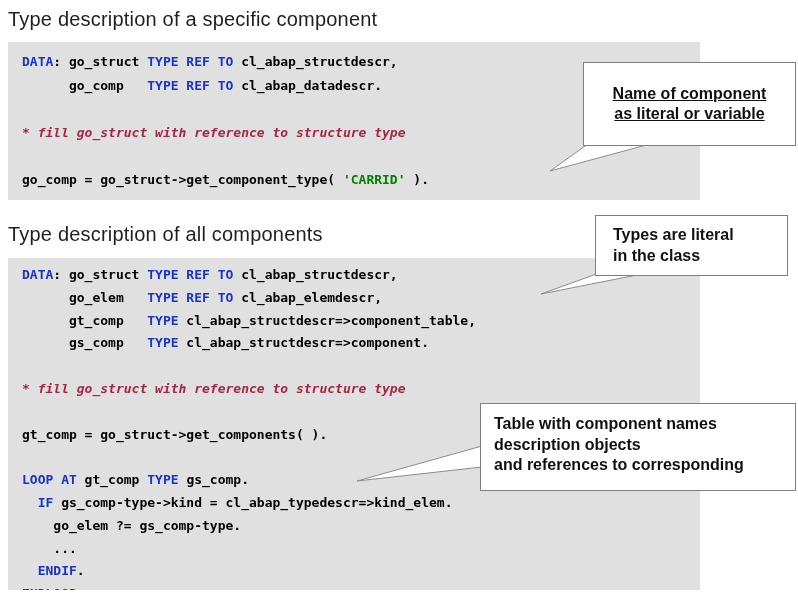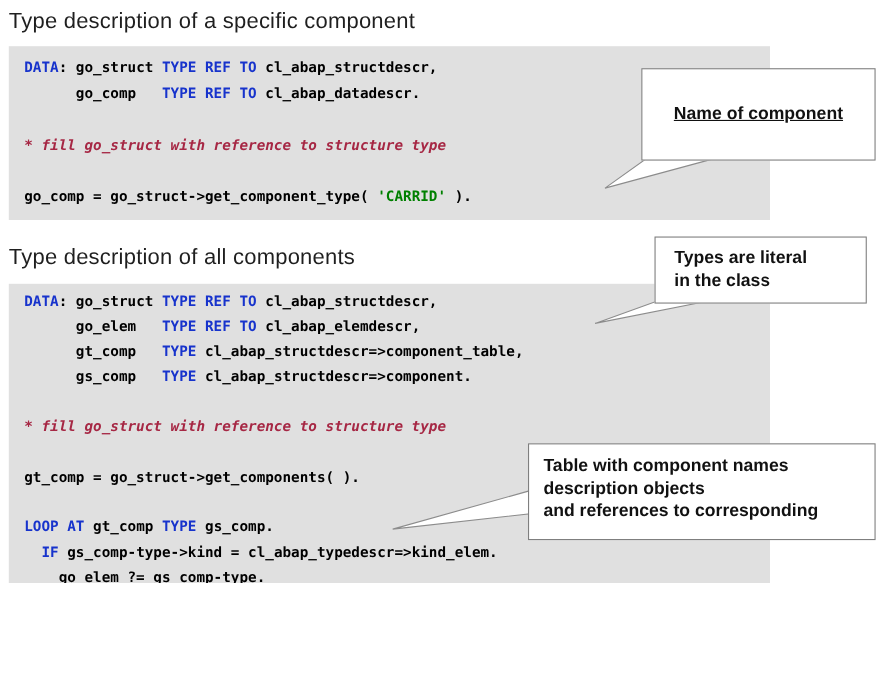--- a/index.html
+++ b/index.html
@@ -1,19 +1,19 @@
 <!DOCTYPE html>
 <html style="--code-keyword: #1733cc; --code-comment: #a62744; --code-literal: #008000; --code-text: #000000; --code-background: #e0e0e0;"><head>
 <meta charset="utf-8">
 <style>
   html, body { margin: 0; padding: 0; background: #ffffff; }
   .page {
     position: relative;
     width: 798px;
-    height: 530px;
+    height: 590px;
     background: #ffffff;
     overflow: hidden;
     font-family: "Liberation Sans", sans-serif;
   }
   .title {
     position: absolute;
     left: 8px;
     font: 400 20px/26px "Liberation Sans", sans-serif;
     color: #1f1f1f;
     letter-spacing: 0.2px;
@@ -107,20 +107,21 @@
 </pre>
 
   <svg class="tails" viewBox="0 0 798 613">
     <polygon class="tail" points="588,144 650,144 550,171"></polygon>
     <polygon class="tail" points="602,272 652,272 541,294"></polygon>
     <polygon class="tail" points="482,446 482,467 357,481"></polygon>
   </svg>
 
   <div class="callout c1">
       <div>Name of component</div>
+      <div>as literal or variable</div>
     </div>
 
   <div class="callout c2">
       <div>Types are literal</div>
       <div>in the class</div>
     </div>
 
   <div class="callout c3">
       <div>Table with component names</div>
       <div>description objects</div>

